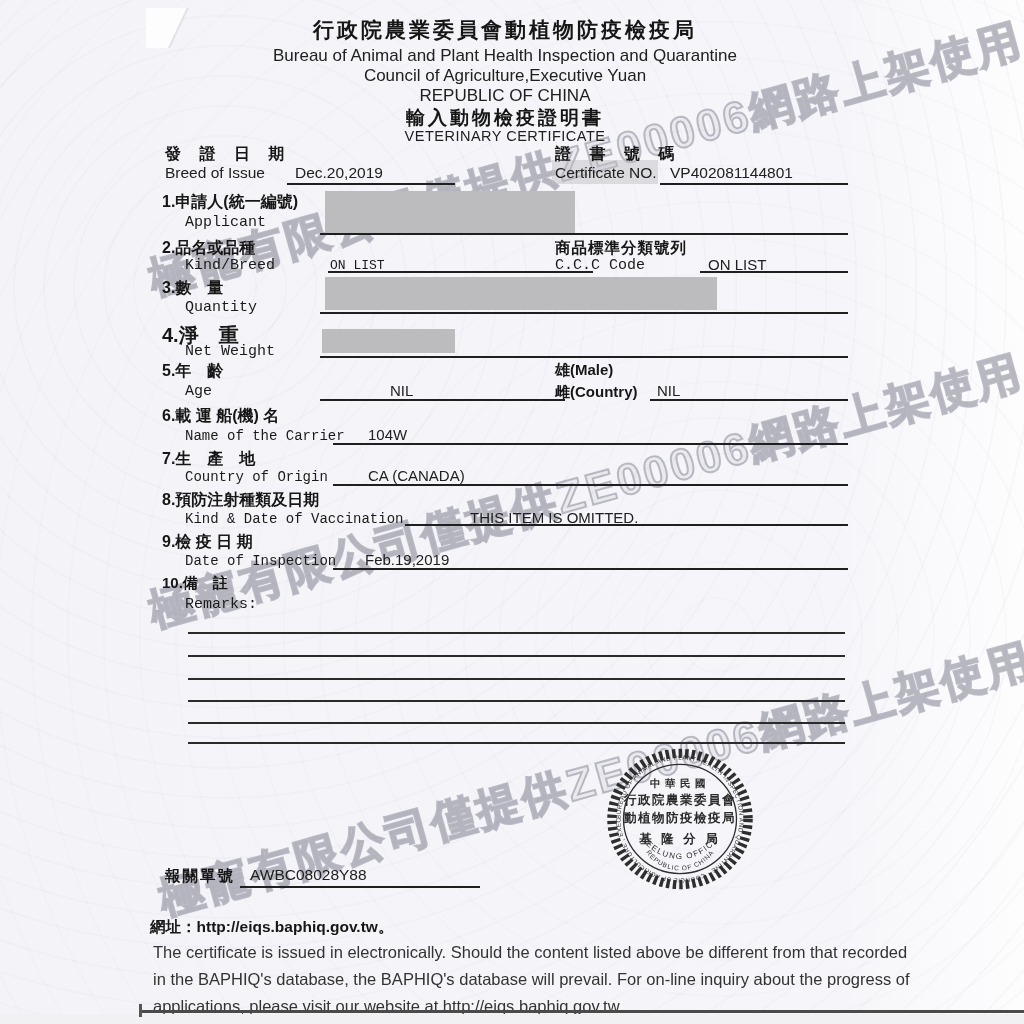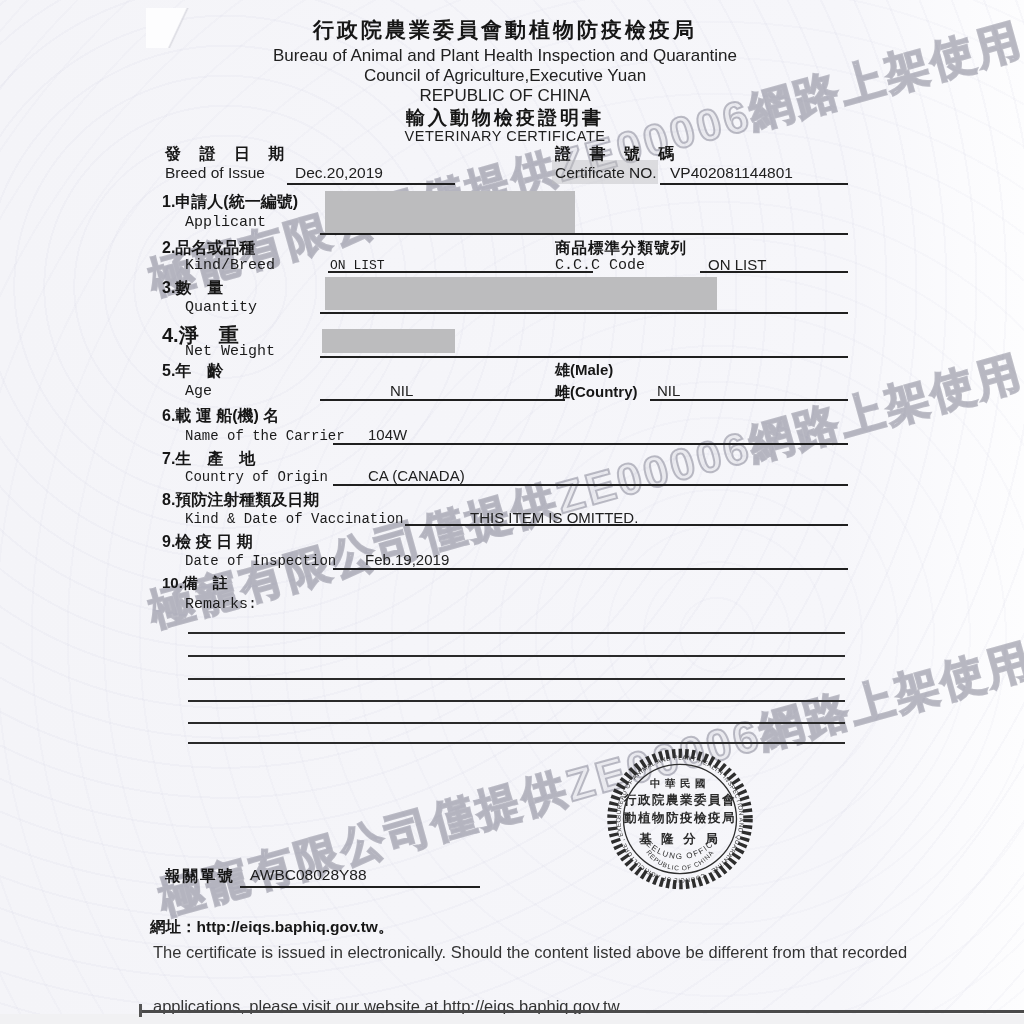--- a/index.html
+++ b/index.html
@@ -157,19 +157,20 @@
       <textPath href="#sealArc2" startOffset="50%" text-anchor="middle">REPUBLIC OF CHINA</textPath>
     </text>
   </svg>
 
   <div class="abs zh" style="left:165px; top:866px; font-size:15.5px; letter-spacing:2px;">報關單號</div>
   <div class="abs sans" style="left:250px; top:866px; font-size:15.5px;">AWBC08028Y88</div>
   <div class="rule" style="left:240px; top:886px; width:240px;"></div>
 
   <div class="abs sans" style="left:153px; top:943px; font-size:16.5px; color:#333;">The certificate is issued in electronically. Should the content listed above be different from that recorded</div>
   <div class="abs zh" style="left:150px; top:917px; font-size:15.5px;">網址：http://eiqs.baphiq.gov.tw。</div>
+  <div class="abs sans" style="left:153px; top:970px; font-size:16.5px; color:#333;">in the BAPHIQ's database, the BAPHIQ's database will prevail. For on-line inquiry about the progress of</div>
   <div class="abs sans" style="left:153px; top:997px; font-size:16.5px; color:#333;">applications, please visit our website at http://eiqs.baphiq.gov.tw.</div>
 
   <div class="bottom-strip"></div>
   <div class="scan-line"></div>
   <div class="scan-tick"></div>
 
 </div>
 
 </body></html>

